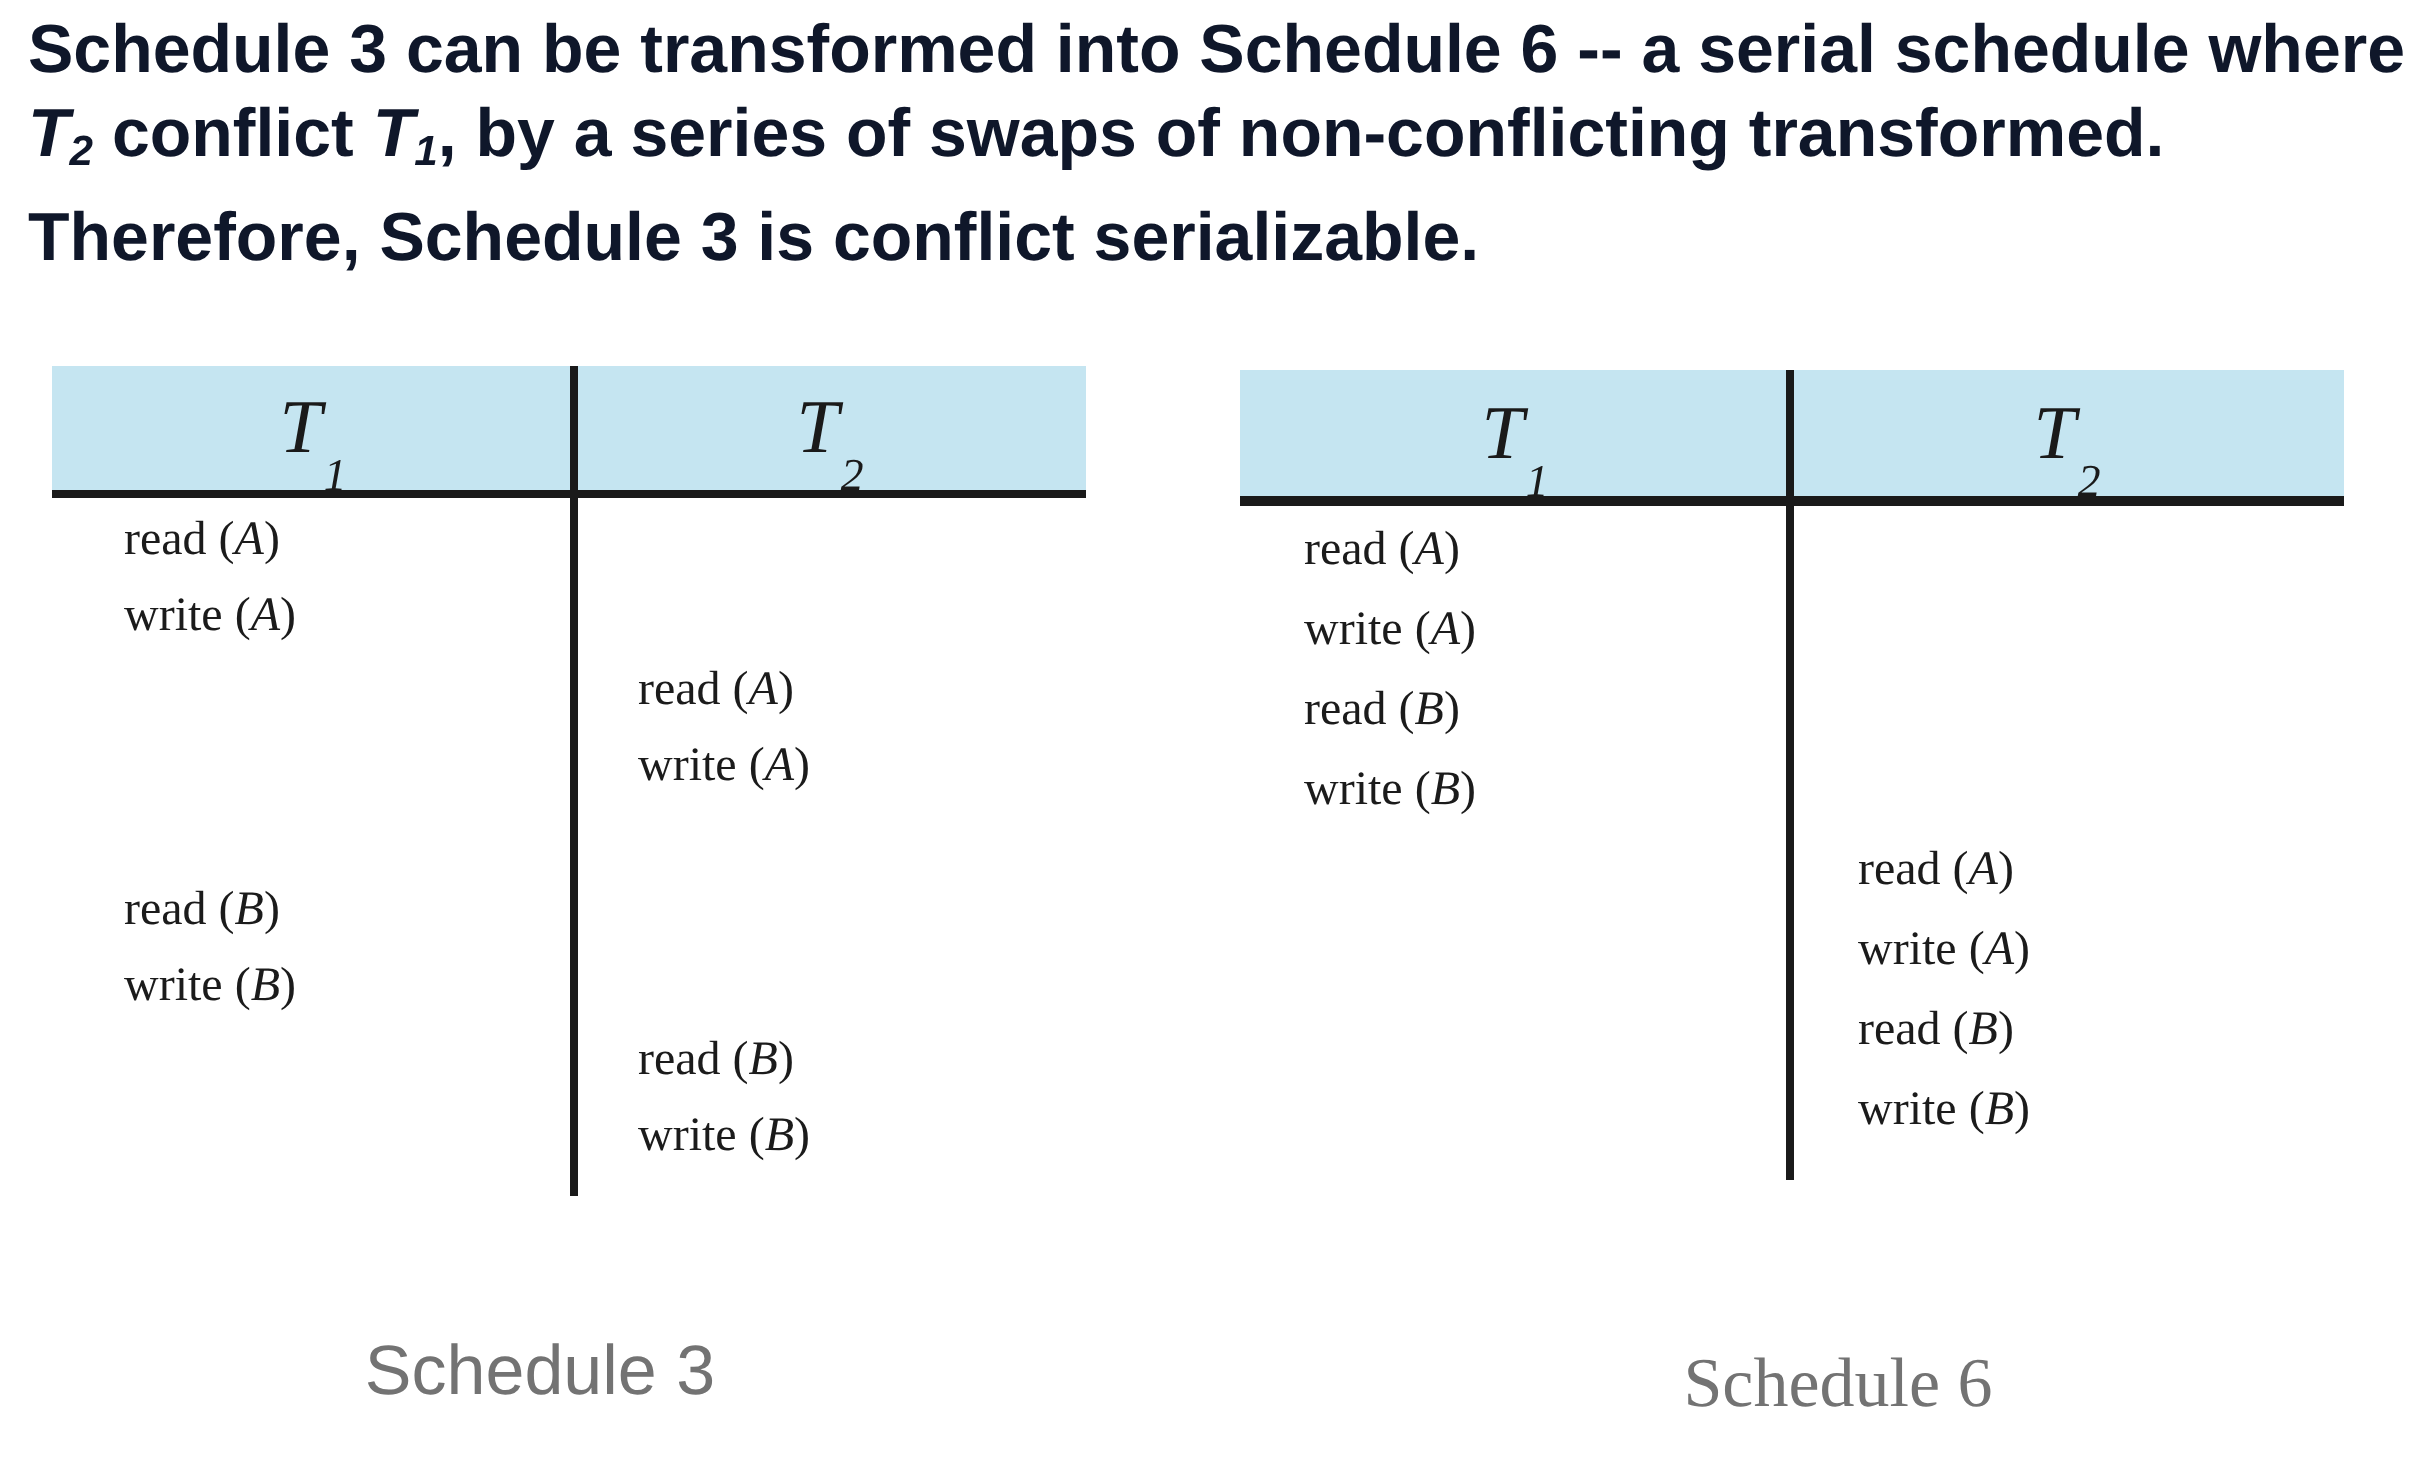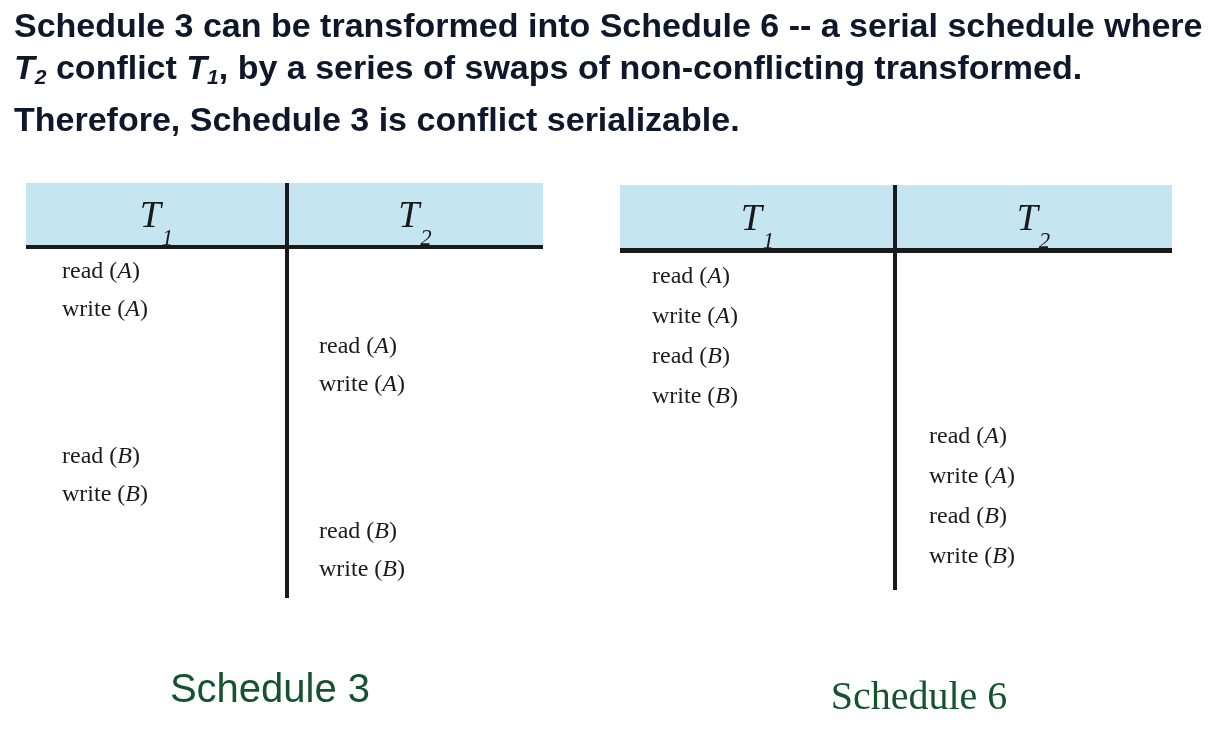--- a/index.html
+++ b/index.html
@@ -18,21 +18,21 @@
                font-family:"Liberation Serif","DejaVu Serif",serif;font-style:italic;
                font-size:38px;color:#1a1a1a;}
   .header-sub{font-size:0.6em;vertical-align:-0.35em;margin-left:1px;align-self:flex-end;
               position:relative;top:6px;}
   .rule{position:absolute;left:0;width:100%;background:#1a1a1a;}
   .divider{position:absolute;top:0;background:#1a1a1a;}
   .instruction{position:absolute;font-family:"Liberation Serif","DejaVu Serif",serif;
                font-size:24px;line-height:1.15;color:#1b1b1b;white-space:nowrap;margin-left:14px;}
   .arg{font-style:italic;}
   
-  .caption{position:absolute;font-size:40px;color:#14532d;text-align:center;}
+  .caption{position:absolute;font-size:35px;color:#737373;text-align:center;}
 </style>
 </head>
 <body>
 
 <div class="stage">
   <div id="intro">
       <div class="intro-line"><span class="seg-plain">Schedule 3 can be transformed into Schedule 6 -- a serial schedule where</span></div>
       <div class="intro-line"><span class="seg-italic">T</span><span class="seg-subscript">2</span><span class="seg-plain"> conflict </span><span class="seg-italic">T</span><span class="seg-subscript">1</span><span class="seg-plain">, by a series of swaps of non-conflicting transformed.</span></div>
       <div class="intro-line"><span class="seg-plain">Therefore, Schedule 3 is conflict serializable.</span></div>
     </div>

